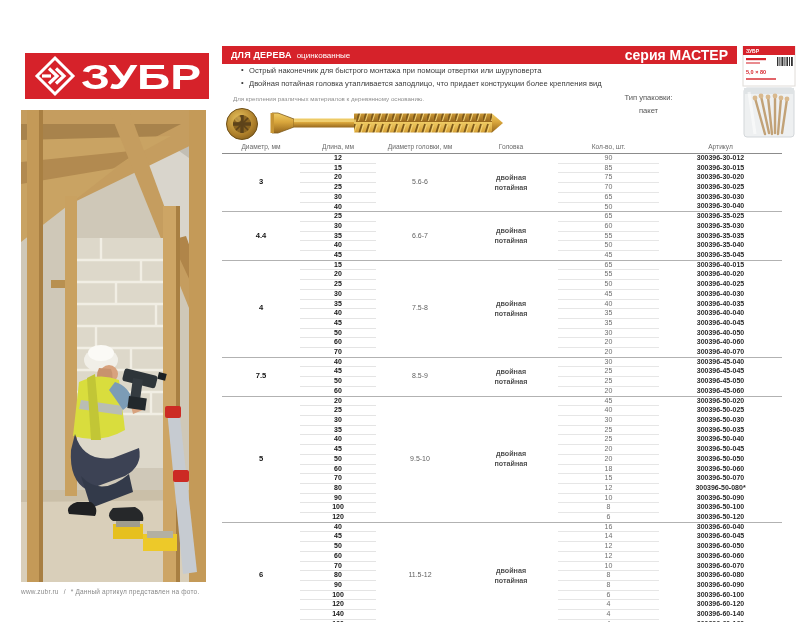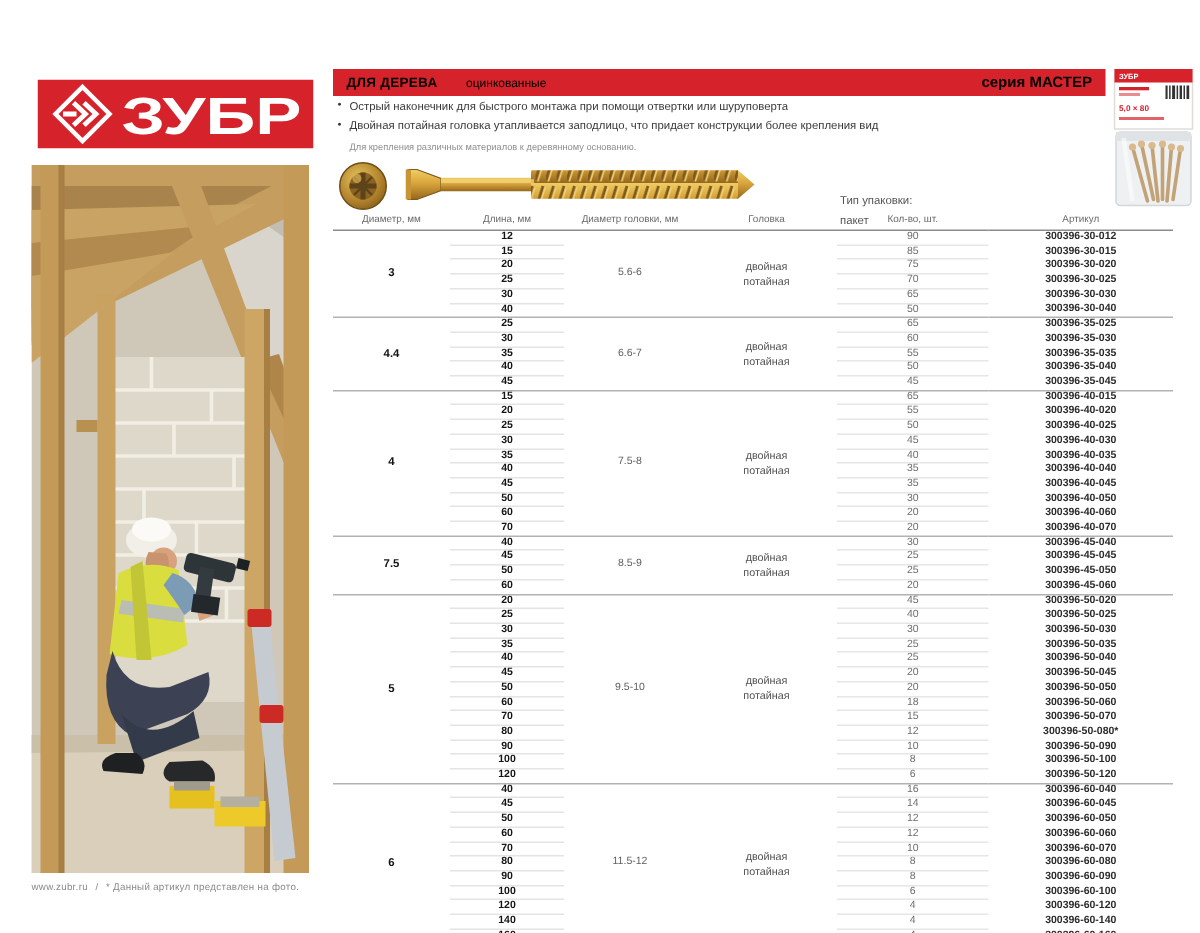--- a/index.html
+++ b/index.html
@@ -8,48 +8,48 @@
 
   
   .logo { position:absolute; left:25px; top:53px; width:184px; height:46px; }
   .photo { position:absolute; left:21px; top:110px; width:185px; height:472px; }
   .page-footer { position:absolute; left:21px; top:588px; font-size:6.5px; color:#8a8a8a; letter-spacing:.2px; }
   .page-footer a { color:#8a8a8a; text-decoration:none; }
   .page-footer span { margin-right:3px; }
 
   
   .header-bar { position:absolute; left:222px; top:46px; width:515px; height:18px;
-    background:#d6222a; color:#000000; display:flex; align-items:center; padding:0 9px; }
+    background:#d6222a; color:#ffffff; display:flex; align-items:center; padding:0 9px; }
   .header-bar .t-bold { font-weight:700; font-size:9px; letter-spacing:.2px; }
-  .header-bar .t-reg { font-size:8px; margin-left:19px; }
-  .header-bar .series { margin-left:auto; font-weight:700; font-size:10px; }
-
-  .bullets { position:absolute; left:224px; top:66px; width:510px; list-style:none; }
+  .header-bar .t-reg { font-size:8px; margin-left:5px; }
+  .header-bar .series { margin-left:auto; font-weight:700; font-size:14px; }
+
+  .bullets { position:absolute; left:240px; top:66px; width:510px; list-style:none; }
   .bullets li { font-size:7.6px; color:#3a3a3a; margin-bottom:4px; padding-left:9px; position:relative; }
   .bullets li::before { content:"•"; position:absolute; left:1px; top:-1px; color:#3a3a3a; }
   .small-note { position:absolute; left:233px; top:95px; font-size:6.2px; color:#8f8f8f; }
 
   .screw-img { position:absolute; left:224px; top:102px; width:285px; height:42px; }
 
-  .pack-label { position:absolute; left:560px; top:92px; width:177px; text-align:left;
-    font-size:7.6px; color:#555; line-height:1.7;margin-top:36px; }
+  .pack-label { position:absolute; left:560px; top:92px; width:177px; text-align:center;
+    font-size:7.6px; color:#555; line-height:1.7; }
   .pack-img { position:absolute; left:741px; top:46px; width:56px; height:92px; }
 
   
   .table-wrap { position:absolute; left:222px; top:140px; width:560px; }
   table { width:560px; border-collapse:collapse; table-layout:fixed; border-bottom:1.6px solid #aeaeae; }
   thead th { font-size:6.6px; color:#6b6b6b; font-weight:400; padding:3px 0 3px; border-bottom:1.4px solid #8c8c8c; }
   tbody { border-top:1.6px solid #b2b2b2; }
   td { font-size:7px; height:8.7px; line-height:8.7px; text-align:center; padding:0; vertical-align:middle; }
   td.c-len { font-weight:700; color:#141414; border-bottom:1px solid #e4e4e4; }
   td.c-qty { color:#6e6e6e; border-bottom:1px solid #e6e6e6; }
   td.c-art { font-weight:700; color:#2b2b2b; }
   td.c-dia { font-weight:700; color:#141414; font-size:7.6px; }
   td.c-hdia { color:#5f5f5f; }
-  td.c-htype { color:#525252; line-height:1.35; font-size:7.2px; }
+  td.c-htype { color:#525252; line-height:1.35; font-size:7.2px;font-weight:bold; }
   tbody tr:last-child td { border-bottom:none; }
 </style>
 </head>
 <body>
 
 <div class="page">
 
   <div class="logo">
     <svg width="184" height="46" viewBox="0 0 184 46">
       <rect x="0" y="0" width="184" height="46" fill="#d6222a"></rect>

